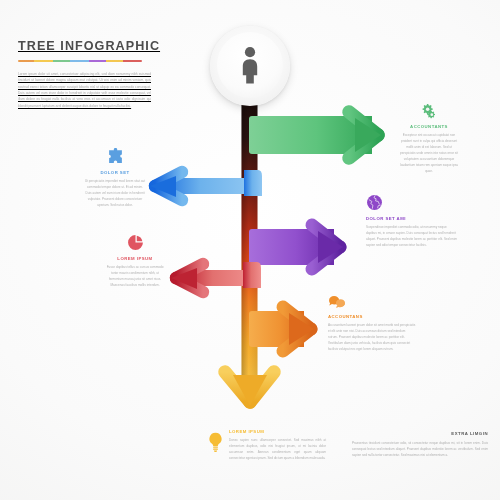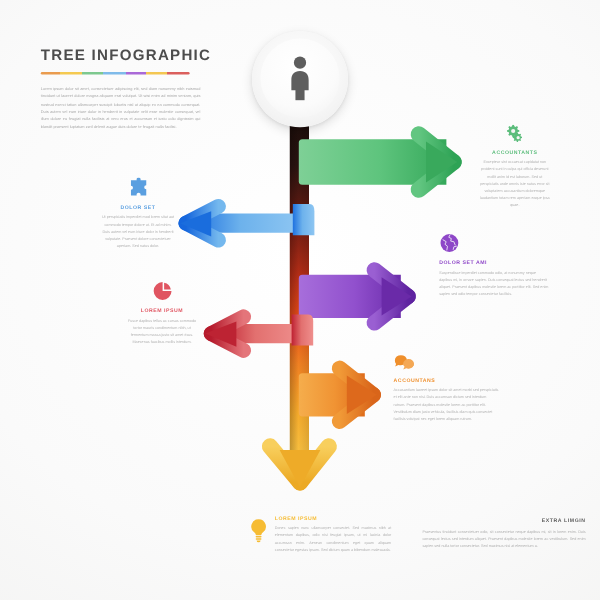--- a/index.html
+++ b/index.html
@@ -6,21 +6,21 @@
   body{
     width:500px;height:500px;overflow:hidden;
     font-family:"Liberation Sans", sans-serif;
     background:
       radial-gradient(ellipse 140% 120% at 50% 42%, #ffffff 0%, #fafafa 42%, #f1f1f0 78%, #e9e9e7 100%);
     position:relative;
   }
   #canvas{position:absolute;inset:0;width:500px;height:500px;}
 
   
-  #header{position:absolute;left:34px;top:40px;width:140px;}
+  #header{position:absolute;left:18px;top:40px;width:140px;text-decoration:underline;}
   #title{
     font-size:12.6px;font-weight:bold;letter-spacing:1.05px;
     color:#4c4c4c;line-height:1;white-space:nowrap;
   }
   #rule{
     margin-top:7px;height:2.4px;width:124px;border-radius:1px;
     background:linear-gradient(to right,
       #e8933f 0%, #e8933f 13%,
       #f4c542 13%, #f4c542 28%,
       #72c485 28%, #72c485 42%,

